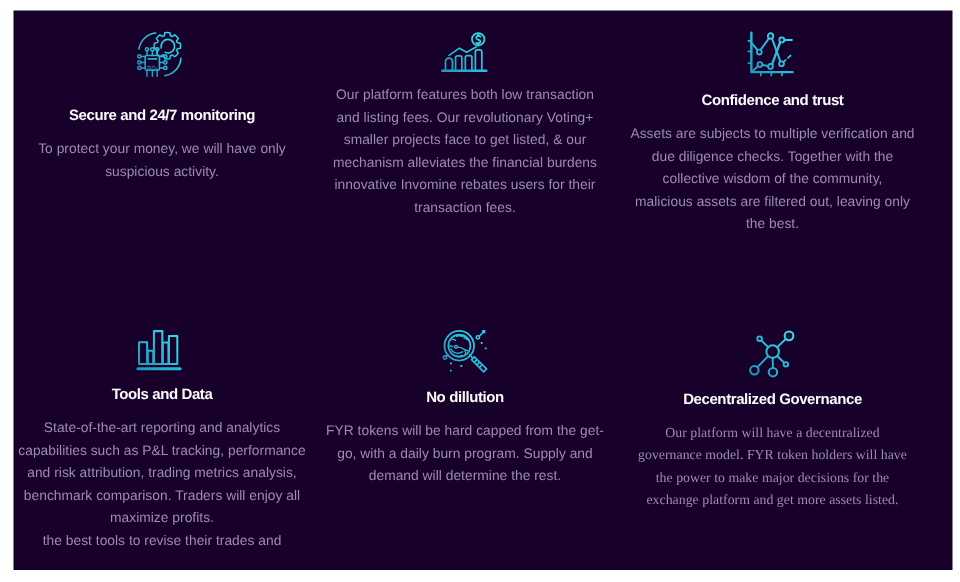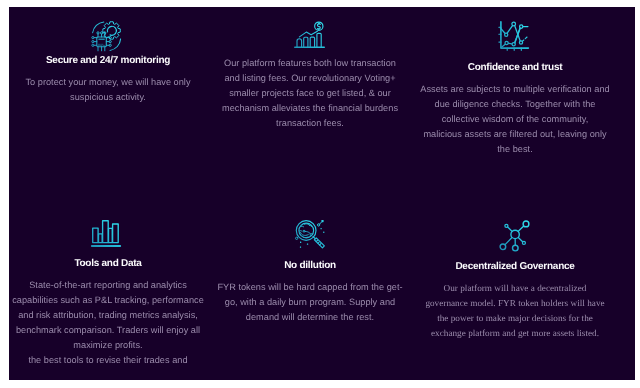--- a/index.html
+++ b/index.html
@@ -70,21 +70,21 @@
         <path d="M7.4 18.2 h6.3"></path>
       </g>
       <g fill="none" stroke="#1e7e9d" stroke-width="0.65" stroke-linecap="round" opacity="0.95">
         <path d="M7.3 23.3 h2.0"></path>
             <path d="M7.3 24.4 h3.6"></path>
         <path d="M10.6 23.3 h1.3"></path>
             <path d="M12.1 24.4 h1.5"></path>
       </g>
     </svg>
   </div>
-  <div class="title" style="margin-top:3px;">Secure and 24/7 monitoring</div>
+  <div class="title" style="margin-top:20px;">Secure and 24/7 monitoring</div>
   <div class="desc" style="margin-top:9px;">
     <div class="dline">To protect your money, we will have only</div>
     <div class="dline">suspicious activity.</div>
   </div>
 </div>
 
 <div class="card" style="left:199px;top:14px;width:204px;">
   <div class="iconwrap">
     <svg width="31" height="26" viewBox="0 0 31 26" style="position:relative;top:1px;left:-0.5px;">
       <g fill="none" stroke="url(#gIcon)" stroke-width="1.15" stroke-linecap="round" stroke-linejoin="round">
@@ -101,20 +101,21 @@
         <path d="M24.85 1.05 v.95"></path>
             <path d="M24.85 6.4 v.95"></path>
       </g>
     </svg>
   </div>
   <div class="desc" style="margin-top:9px;">
     <div class="dline">Our platform features both low transaction</div>
     <div class="dline">and listing fees. Our revolutionary Voting+</div>
     <div class="dline">smaller projects face to get listed, &amp; our</div>
     <div class="dline">mechanism alleviates the financial burdens</div>
+    <div class="dline">innovative Invomine rebates users for their</div>
     <div class="dline">transaction fees.</div>
   </div>
 </div>
 
 <div class="card" style="left:404px;top:14px;width:204px;">
   <div class="iconwrap">
     <svg width="31" height="30" viewBox="0 0 31 30" style="position:relative;left:-1.5px;">
       <g fill="none" stroke="url(#gIcon)" stroke-width="1.6" stroke-linecap="round" stroke-linejoin="round">
         <path d="M2.9 0.8 V27.1 H30.4"></path>
       </g>

